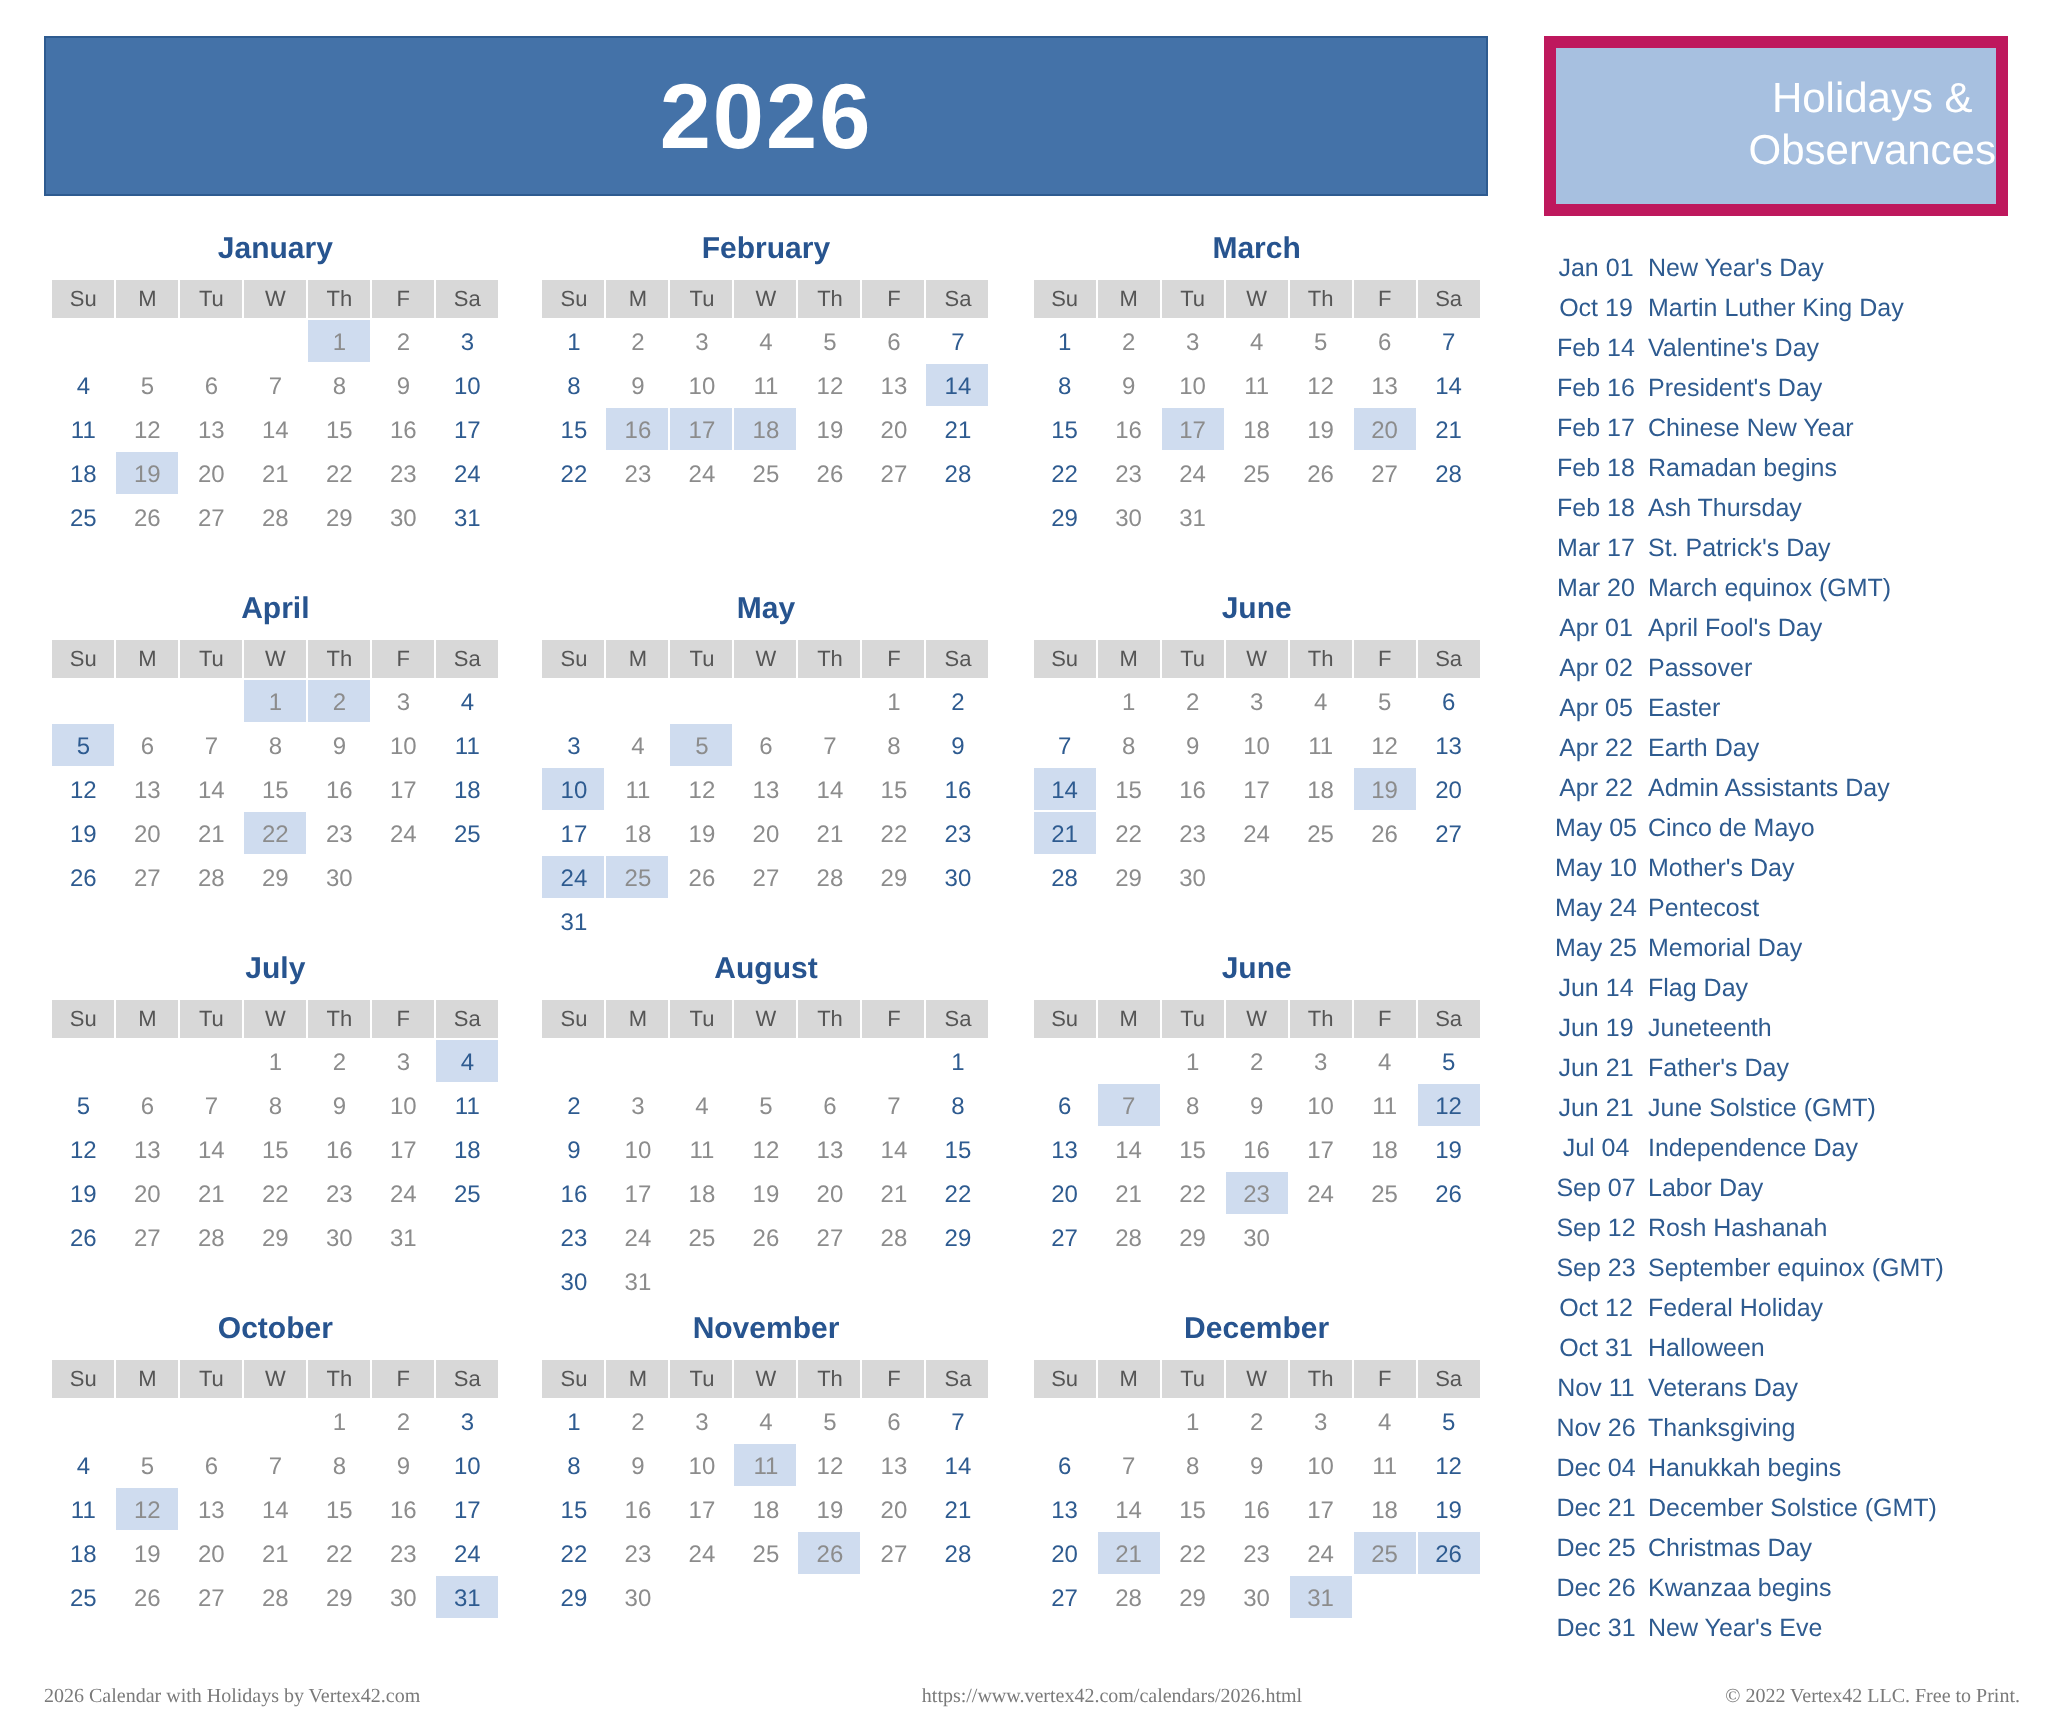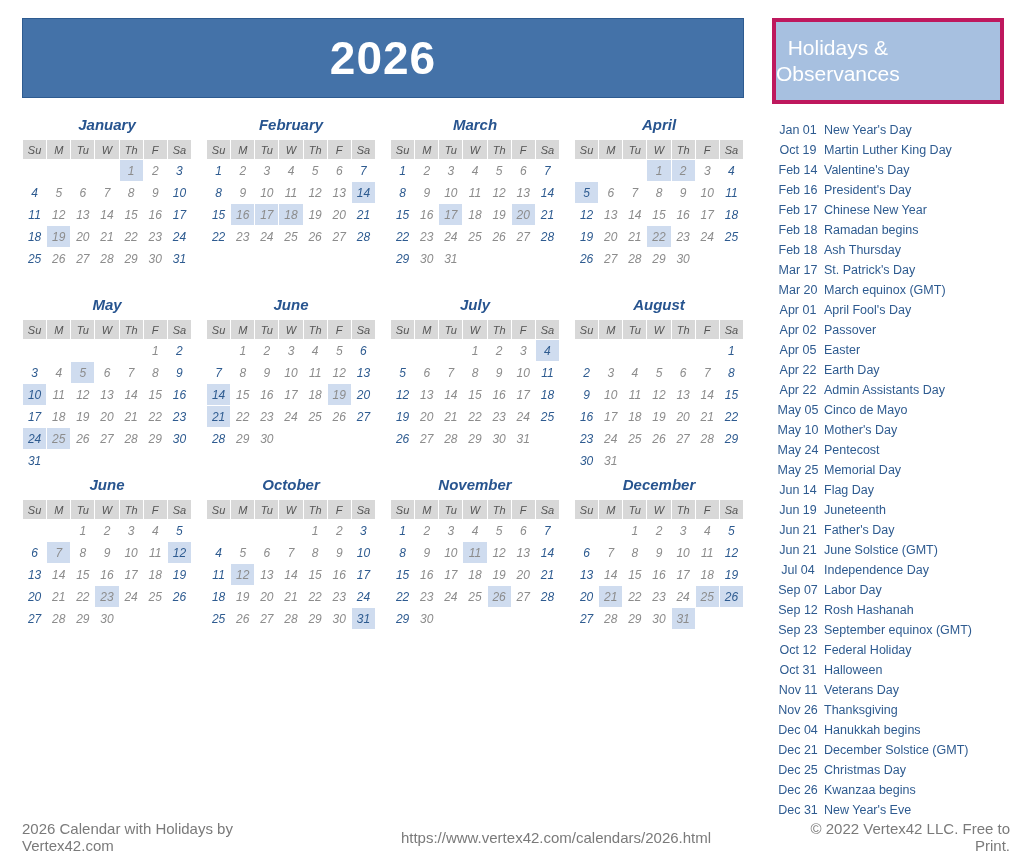--- a/index.html
+++ b/index.html
@@ -17,35 +17,34 @@
 
   .year-banner{
     height:78px;background:#4472a8;border:1px solid #2e5b90;
     display:flex;align-items:center;justify-content:center;
   }
   .year-banner .year{
     color:#ffffff;font-size:46px;font-weight:bold;letter-spacing:1px;
   }
 
   .holidays-banner{
-    height:78px;background:#a7c0e0;border:4px solid #be185d;
-    display:flex;align-items:center;justify-content:flex-start;text-align:center;
+    height:78px;background:#a7c0e0;border:6px solid #be185d;
+    display:flex;align-items:center;justify-content:flex-end;text-align:center;
   }
   .holidays-banner .htitle{
     color:#ffffff;font-size:21px;line-height:26px;font-weight:normal;
   }
 
   
   .months{
     margin-top:18px;
     display:grid;
-    grid-template-columns:repeat(4,1fr);
+    grid-template-columns:repeat(3,1fr);
     grid-auto-rows:180px;
     column-gap:14px;
-    font-style:italic;
   }
   .month{position:relative;}
   .month h3{
     margin:0 0 6px 0;text-align:center;font-size:15px;color:#27548f;font-weight:bold;
   }
   table.cal{border-collapse:collapse;margin:0 auto;}
   table.cal th{
     width:29px;height:17px;font-size:11px;font-weight:normal;color:#555555;
     background:#d8d8d8;text-align:center;border:1px solid #ffffff;
   }
@@ -58,21 +57,21 @@
   table.cal td.grey{color:#8c8c8c;}
 
   
   .hol-list{margin-top:16px;}
   .hol-row{display:flex;font-size:12.5px;line-height:20px;color:#2e5b90;}
   .hol-date{width:52px;flex:0 0 52px;text-align:center;}
   .hol-name{flex:1;}
 
   .footer{
     position:absolute;left:22px;right:22px;bottom:14px;
-    display:flex;align-items:center;font-size:15px;color:#7a7a7a;
+    display:flex;align-items:center;font-size:10px;color:#7a7a7a;font-family:Liberation Serif, serif;
   }
   .footer .f-left{width:300px;}
   .footer .f-mid{flex:1;text-align:center;}
   .footer .f-right{width:220px;text-align:right;}
 </style>
 </head>
 <body>
 
 <div class="page">
 

